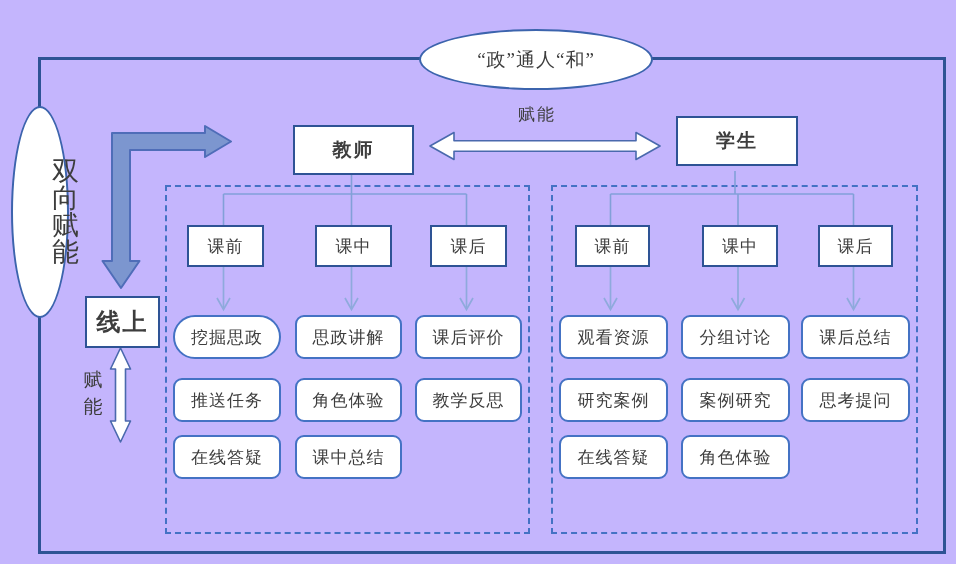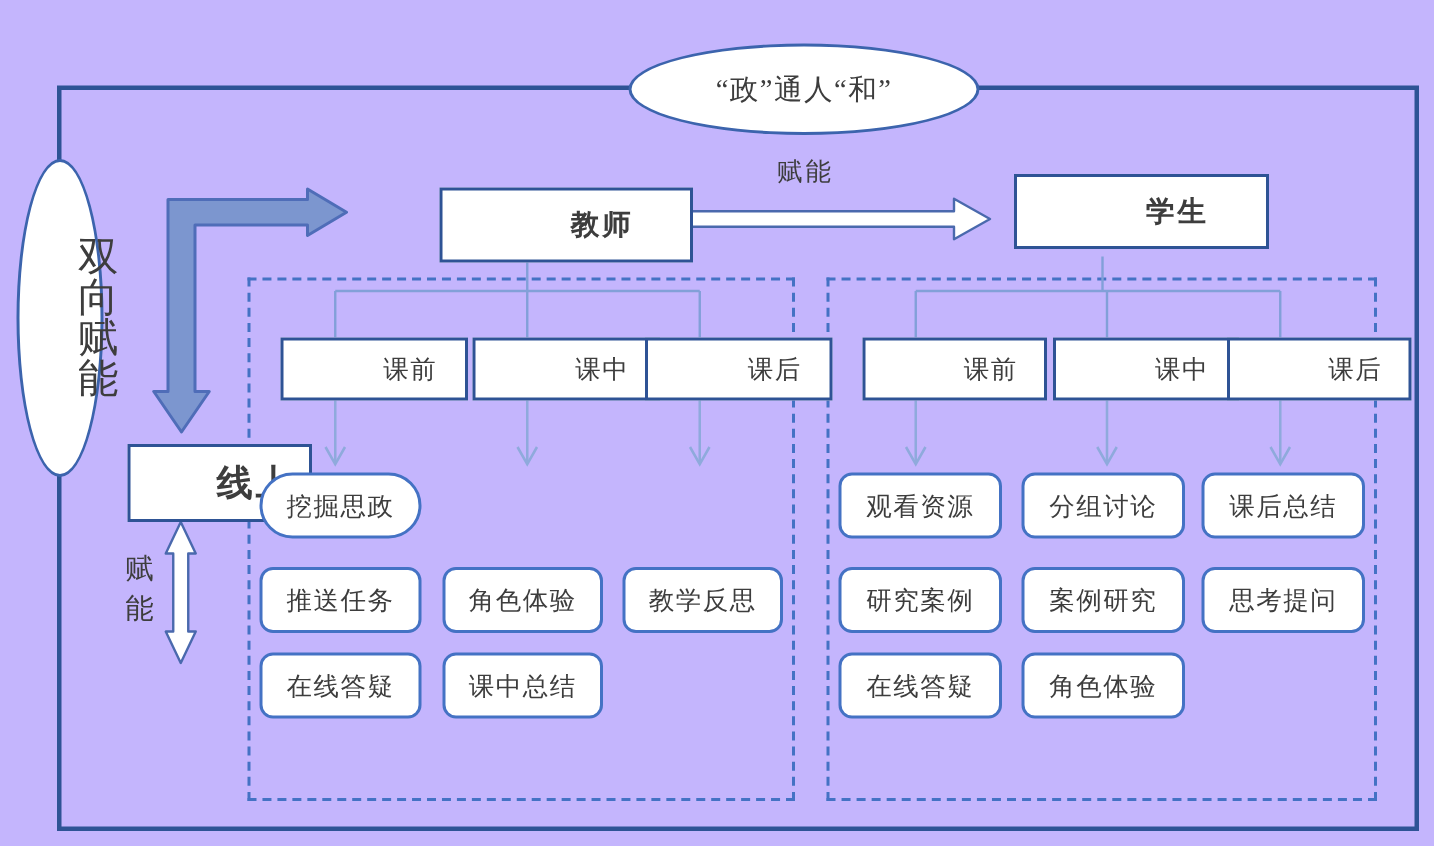--- a/index.html
+++ b/index.html
@@ -20,21 +20,21 @@
     background:#fff;border:2.5px solid #3c64ad;border-radius:50%;
     display:flex;align-items:center;justify-content:center;z-index:4;
   }
   #top-ellipse{left:419px;top:29px;width:230px;height:57px;font-size:19px;letter-spacing:1px;}
   #left-ellipse{left:11px;top:106px;width:54px;height:208px;}
   #left-ellipse .vtext{
     width:24px;font-size:27px;line-height:27px;word-break:break-all;text-align:center;margin-left:48px;
   }
   .solid-box{
     background:#fff;border:2.5px solid #2e5395;
-    display:flex;align-items:center;justify-content:center;z-index:5;padding-left:48px;
+    display:flex;align-items:center;justify-content:center;z-index:5;
   }
   .main-box{font-weight:bold;font-size:19px;letter-spacing:2px;}
   .phase-box{font-size:17px;letter-spacing:1px;}
   .round-box{
     background:#fff;border:2px solid #4472c4;border-radius:9px;
     display:flex;align-items:center;justify-content:center;
     font-size:17px;letter-spacing:1px;z-index:5;
   }
   .float-label{z-index:6;font-size:17px;}
   #empower-h{left:502px;top:103px;width:70px;text-align:center;letter-spacing:2px;}
@@ -130,20 +130,26 @@
   <div class="abs solid-box phase-box" style="left:702px;top:225px;width:72px;height:38px;">
     <span>课中</span>
   </div>
   <div class="abs solid-box phase-box" style="left:818px;top:225px;width:71px;height:38px;">
     <span>课后</span>
   </div>
 
   <div class="abs round-box" style="left:173px;top:315px;width:104px;height:40px;border-radius:22px;">
     <span>挖掘思政</span>
   </div>
+  <div class="abs round-box" style="left:295px;top:315px;width:103px;height:40px;">
+    <span>思政讲解</span>
+  </div>
+  <div class="abs round-box" style="left:415px;top:315px;width:103px;height:40px;">
+    <span>课后评价</span>
+  </div>
   <div class="abs round-box" style="left:173px;top:378px;width:104px;height:40px;">
     <span>推送任务</span>
   </div>
   <div class="abs round-box" style="left:295px;top:378px;width:103px;height:40px;">
     <span>角色体验</span>
   </div>
   <div class="abs round-box" style="left:415px;top:378px;width:103px;height:40px;">
     <span>教学反思</span>
   </div>
   <div class="abs round-box" style="left:173px;top:435px;width:104px;height:40px;">

